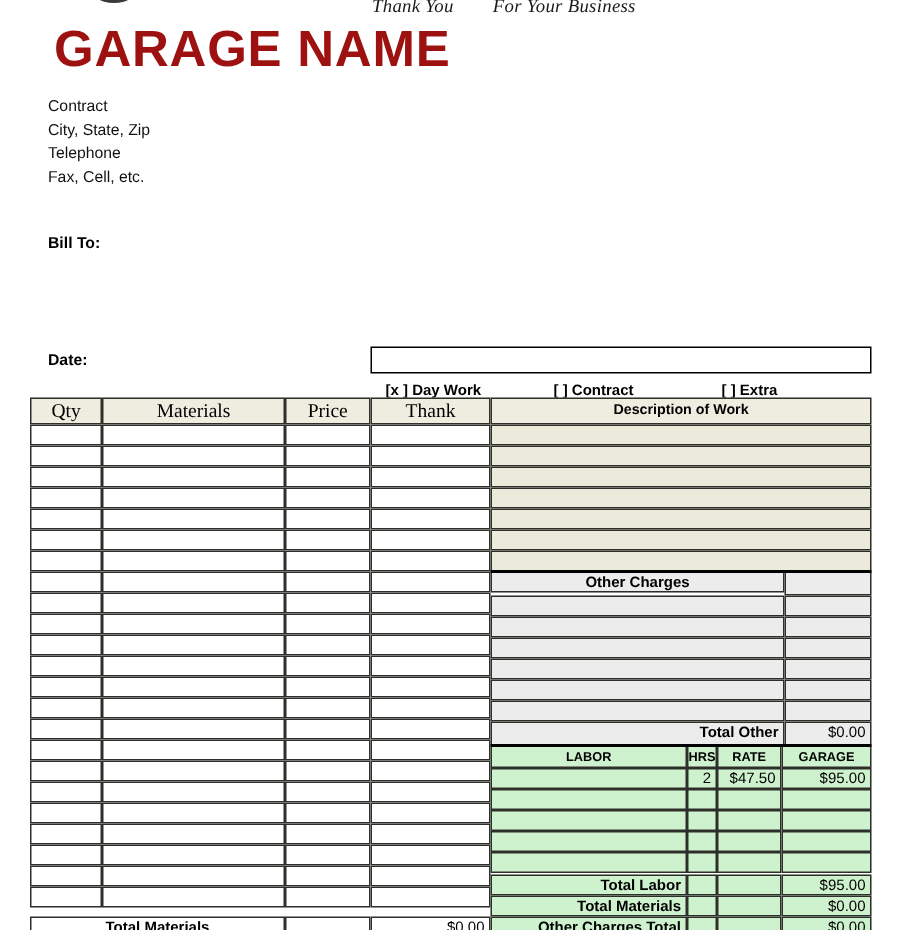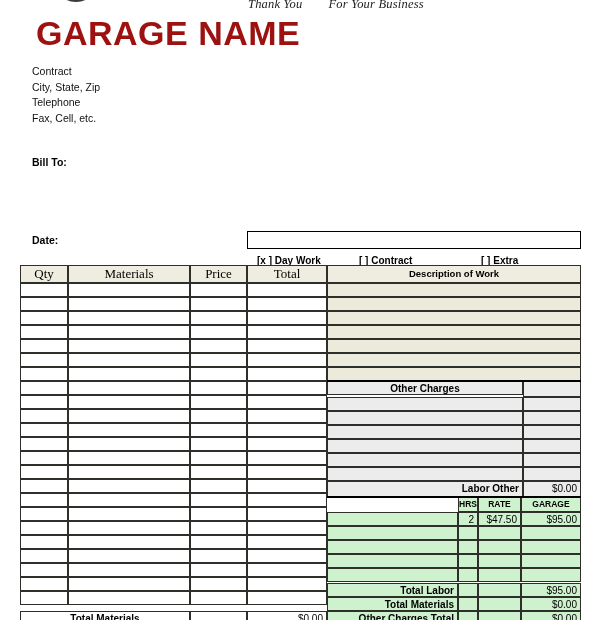--- a/index.html
+++ b/index.html
@@ -92,21 +92,21 @@
     font-size: 10px;
     font-weight: bold;
   }
   .worktype-box .opt {
     position: absolute;
     top: 3px;
     white-space: nowrap;
     margin-top: 20px;
   }
   .worktype-box .opt.o1 { left: 9px; }
-  .worktype-box .opt.o2 { left: 111px; text-align: center; }
+  .worktype-box .opt.o2 { left: 121px; text-align: center; }
   .worktype-box .opt.o3 { left: 233px; text-align: center; }
 
   
   .grid {
     position: absolute;
     left: 20px;
     top: 265px;
     width: 561px;
     height: 356px;
   }
@@ -209,21 +209,21 @@
     <span style="display:inline">[ ]</span>
     <span style="display:inline">Extra</span>
   </div>
 </div>
 
 <div class="grid">
 
   <div class="cell hdr-main" style="left:0;top:0;width:48px;height:18px;">Qty</div>
   <div class="cell hdr-main" style="left:48px;top:0;width:122px;height:18px;">Materials</div>
   <div class="cell hdr-main" style="left:170px;top:0;width:57px;height:18px;">Price</div>
-  <div class="cell hdr-main" style="left:227px;top:0;width:80px;height:18px;">Total</div>
+  <div class="cell hdr-main" style="left:227px;top:0;width:80px;height:18px;">Thank</div>
   <div class="cell hdr-desc" style="left:307px;top:0;width:254px;height:18px;">Description of Work</div>
 
   <div id="left-rows">
       <div class="cell white" style="left:0px;top:18px;width:48px;height:14px;"></div>
       <div class="cell white" style="left:48px;top:18px;width:122px;height:14px;"></div>
       <div class="cell white" style="left:170px;top:18px;width:57px;height:14px;"></div>
       <div class="cell white" style="left:227px;top:18px;width:80px;height:14px;"></div>
       <div class="cell white" style="left:0px;top:32px;width:48px;height:14px;"></div>
       <div class="cell white" style="left:48px;top:32px;width:122px;height:14px;"></div>
       <div class="cell white" style="left:170px;top:32px;width:57px;height:14px;"></div>
@@ -335,23 +335,24 @@
       <div class="cell gray" style="left:307px;top:160px;width:196px;height:14px;"></div>
       <div class="cell gray" style="left:503px;top:160px;width:58px;height:14px;"></div>
       <div class="cell gray" style="left:307px;top:174px;width:196px;height:14px;"></div>
       <div class="cell gray" style="left:503px;top:174px;width:58px;height:14px;"></div>
       <div class="cell gray" style="left:307px;top:188px;width:196px;height:14px;"></div>
       <div class="cell gray" style="left:503px;top:188px;width:58px;height:14px;"></div>
       <div class="cell gray" style="left:307px;top:202px;width:196px;height:14px;"></div>
       <div class="cell gray" style="left:503px;top:202px;width:58px;height:14px;"></div>
     </div>
 
-  <div class="cell gray bold rgt padr lh13" style="left:307px;top:216px;width:196px;height:16px;">Labor Other</div>
+  <div class="cell gray bold rgt padr lh13" style="left:307px;top:216px;width:196px;height:16px;">Total Other</div>
   <div class="cell gray rgt padr money lh13" style="left:503px;top:216px;width:58px;height:16px;">$0.00</div>
 
+  <div class="cell green labor-hdr lh13" style="left:307px;top:232px;width:131px;height:15px;">LABOR</div>
   <div class="cell green labor-hdr lh13" style="left:438px;top:232px;width:20px;height:15px;">HRS</div>
   <div class="cell green labor-hdr lh13" style="left:458px;top:232px;width:43px;height:15px;">RATE</div>
   <div class="cell green labor-hdr lh13" style="left:501px;top:232px;width:60px;height:15px;">GARAGE</div>
 
   <div id="labor-rows">
       <div class="cell green padl lh13" style="left:307px;top:247px;width:131px;height:14px;"></div>
       <div class="cell green rgt padr lh13" style="left:438px;top:247px;width:20px;height:14px;">2</div>
       <div class="cell green rgt padr lh13" style="left:458px;top:247px;width:43px;height:14px;">$47.50</div>
       <div class="cell green rgt padr lh13" style="left:501px;top:247px;width:60px;height:14px;">$95.00</div>
       <div class="cell green padl lh13" style="left:307px;top:261px;width:131px;height:14px;"></div>

